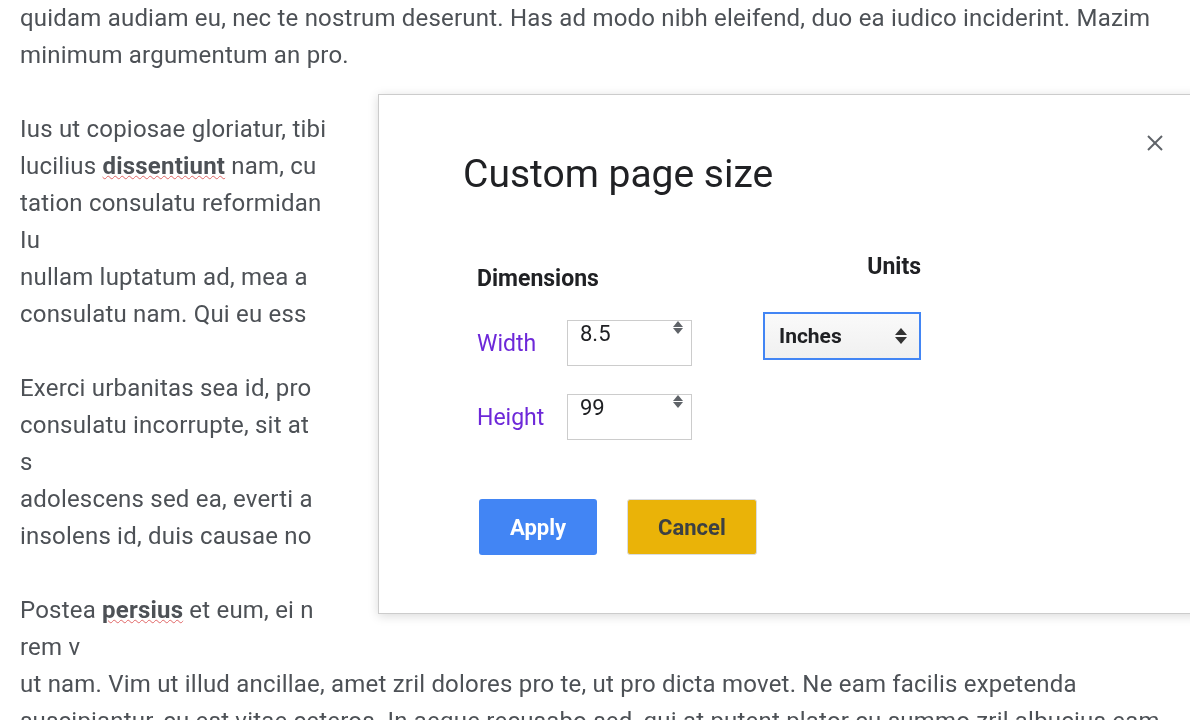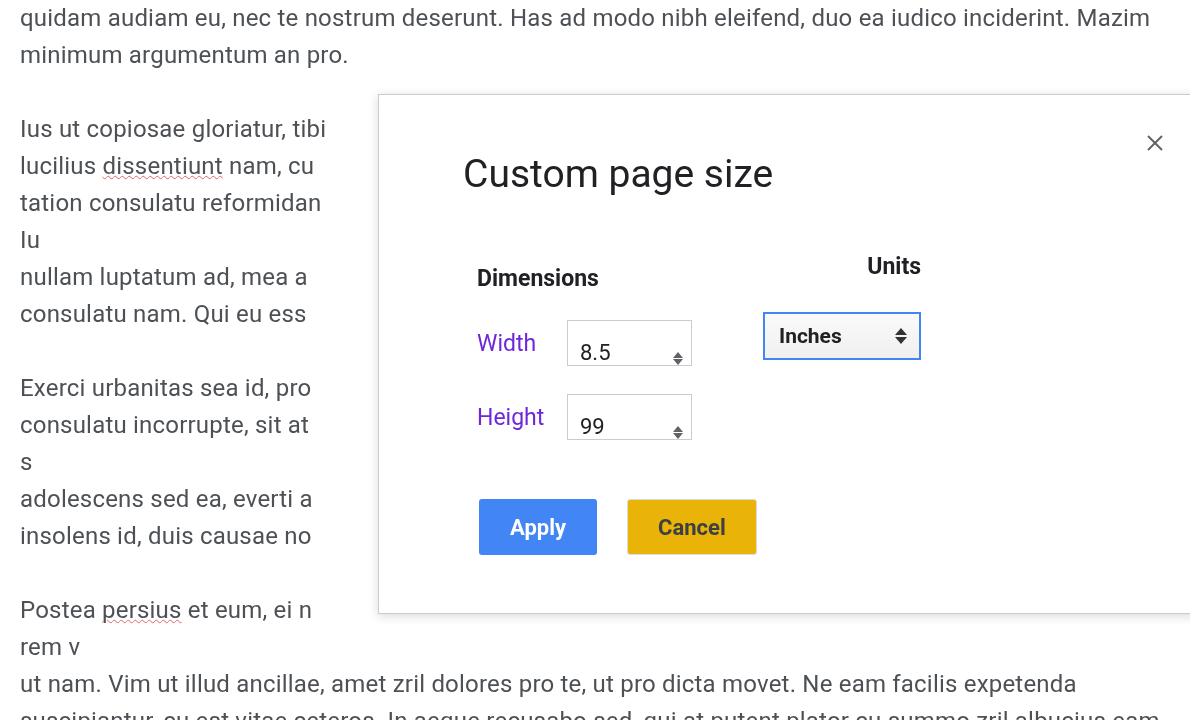--- a/index.html
+++ b/index.html
@@ -26,20 +26,21 @@
       letter-spacing: 0.2px;
     }
     .background-text p {
       margin-bottom: 37px;
     }
     .underline-spell {
       text-decoration: underline;
       text-decoration-color: #e06666;
       text-decoration-style: wavy;
       text-decoration-thickness: 1px;
+      font-weight: bold;
     }
     .dialog {
       position: absolute;
       left: 378px;
       top: 94px;
       width: 824px;
       height: 520px;
       background: #fff;
       border: 1px solid #ccc;
       box-shadow: 0 2px 10px rgba(0,0,0,0.15);
@@ -93,21 +94,21 @@
       font-size: 23px;
       color: #6d28d9;
       width: 90px;
     }
     .number-input {
       width: 125px;
       height: 46px;
       border: 1px solid #ccc;
       background: #fff;
       display: flex;
-      align-items: flex-end;
+      align-items: flex-start;
       justify-content: space-between;
       padding: 0 8px 0 12px;
       gap: 8px;
     }
     .number-value {
       font-size: 22px;
       color: #202124;
     }
     .spinner {
       display: flex;

